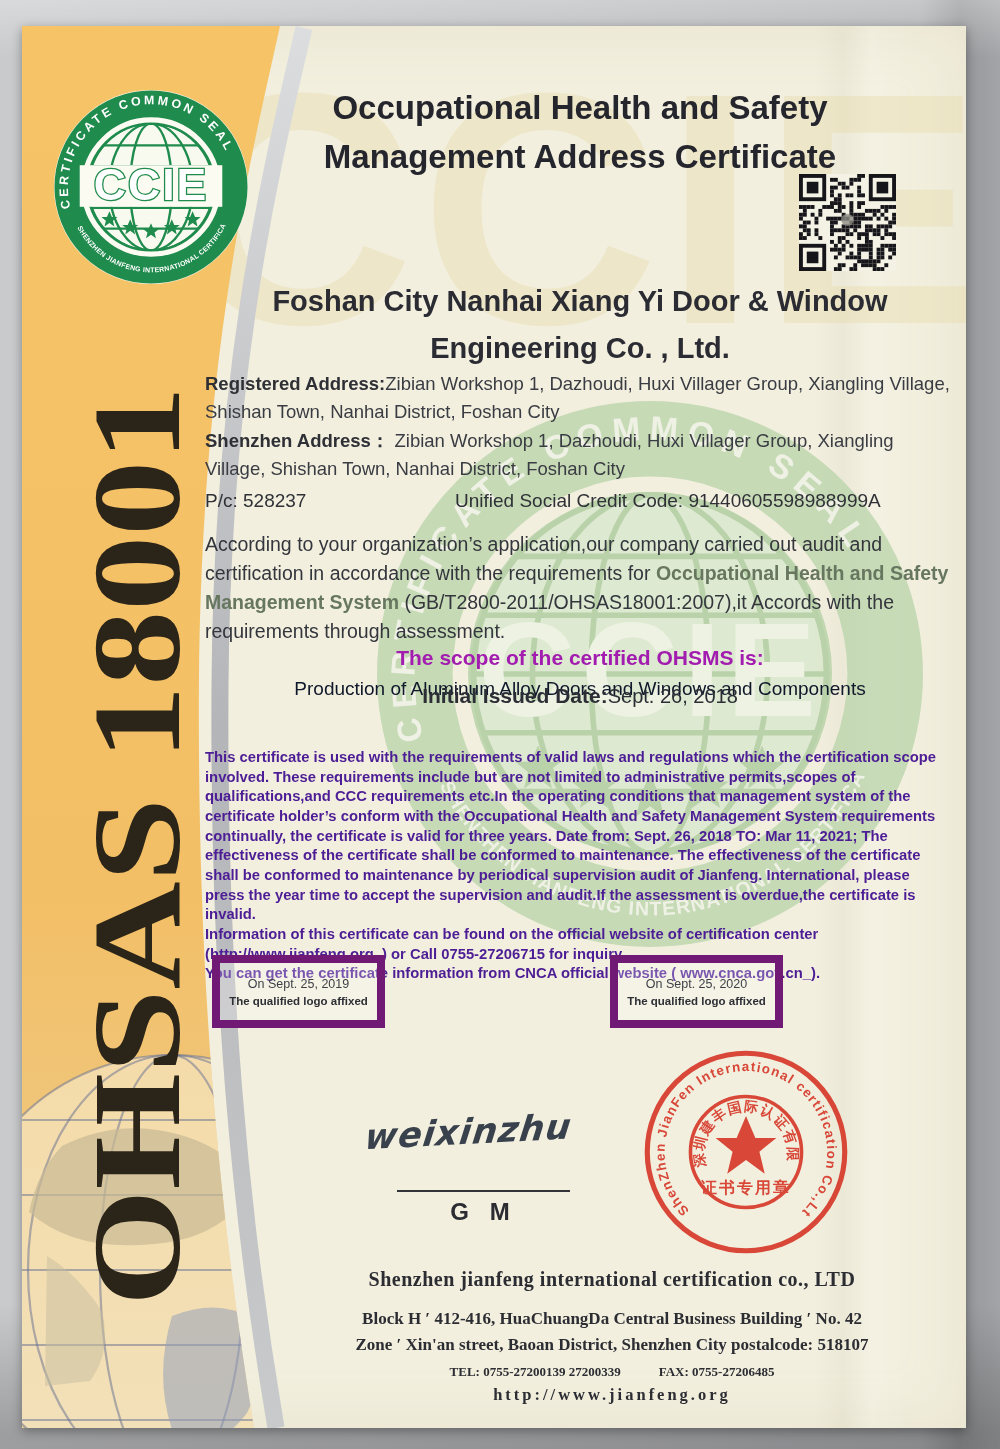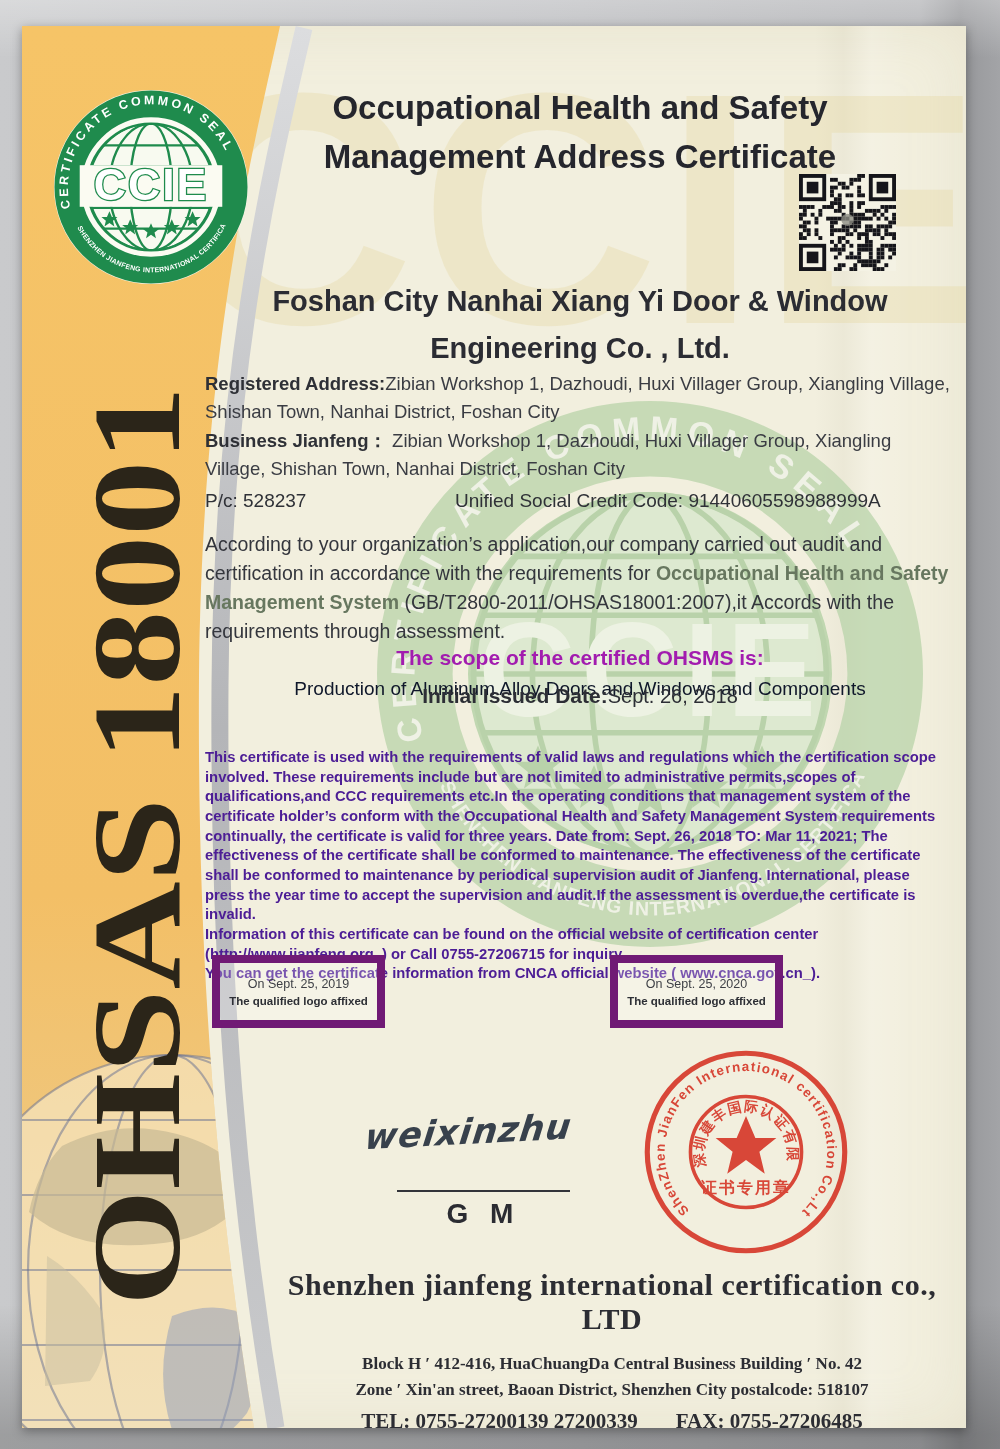--- a/index.html
+++ b/index.html
@@ -62,27 +62,27 @@
   .lbox .l1{font-size:12.5px;color:#3d3f45;}
   .lbox .l2{font-size:11.5px;font-weight:bold;color:#2d2f35;}
   .lbox1{left:190px;top:929px;}
   .lbox2{left:588px;top:929px;}
   .stamp{position:absolute;left:616px;top:1018px;width:216px;height:216px;opacity:.92;}
   .sig-name{position:absolute;left:343px;top:1086px;width:200px;text-align:center;
     font-family:"DejaVu Sans",sans-serif;font-style:italic;font-weight:bold;font-size:35px;color:#38414c;
     transform:rotate(-3deg) skewX(-10deg);letter-spacing:1px;}
   .sig-line{position:absolute;left:375px;top:1164px;width:173px;height:0;border-top:2.5px solid #33343a;}
   .sig-title{position:absolute;left:375px;top:1172px;width:173px;text-align:center;
-    font-size:28px;font-weight:bold;letter-spacing:7px;color:#2b2c32;}
+    font-size:24px;font-weight:bold;letter-spacing:7px;color:#2b2c32;}
   .footer{position:absolute;left:236px;top:1242px;width:708px;text-align:center;
     font-family:"Liberation Serif",serif;color:#2c2d33;}
-  .footer .co{font-size:30px;font-weight:bold;letter-spacing:.5px;}
+  .footer .co{font-size:20px;font-weight:bold;letter-spacing:.5px;}
   .footer .a1{margin-top:18px;font-size:17px;font-weight:bold;}
   .footer .a2{margin-top:6px;font-size:17px;font-weight:bold;}
-  .footer .telfax{margin-top:9px;font-size:21px;font-weight:bold;display:flex;justify-content:center;gap:38px;}
+  .footer .telfax{margin-top:9px;font-size:13px;font-weight:bold;display:flex;justify-content:center;gap:38px;}
   .footer .url{margin-top:5px;font-size:16.5px;font-weight:bold;letter-spacing:3px;word-spacing:2px;}
 </style>
 </head>
 <body>
 
 <div class="cert">
 
   <div class="wm-ccie-top">CCIE</div>
 
   <svg class="wm-seal" viewBox="-100 -100 200 200">
@@ -438,21 +438,21 @@
     </svg>
 
 
     <div class="company">
       <div>Foshan City Nanhai Xiang Yi Door &amp; Window</div>
       <div>Engineering Co. , Ltd.</div>
     </div>
 
     <div class="addr">
       <b>Registered Address:</b><span>Zibian Workshop 1, Dazhoudi, Huxi Villager Group, Xiangling Village, Shishan Town, Nanhai District, Foshan City</span><br>
-      <b>Business Jianfeng：</b><span> Zibian Workshop 1, Dazhoudi, Huxi Villager Group, Xiangling Village, Shishan Town, Nanhai District, Foshan City</span>
+      <b>Shenzhen Address：</b><span> Zibian Workshop 1, Dazhoudi, Huxi Villager Group, Xiangling Village, Shishan Town, Nanhai District, Foshan City</span>
     </div>
 
     <div class="pcrow">
       <span class="pc">P/c: 528237</span>
       <span class="uscc"><b>Unified Social Credit Code:</b><span> 91440605598988999A</span></span>
     </div>
 
     <div class="statement">
       <span>According to your organization’s application,our company carried out audit and certification in accordance with the requirements for </span><span class="hl">Occupational Health and Safety Management System</span><span> (GB/T2800-2011/OHSAS18001:2007),it Accords with the requirements through assessment.</span>
     </div>
@@ -503,18 +503,19 @@
     <div class="sig-title">G M</div>
 
     <div class="footer">
       <div class="co">Shenzhen jianfeng international certification co., LTD</div>
       <div class="a1">Block H ′ 412-416, HuaChuangDa Central Business Building ′  No. 42</div>
       <div class="a2">Zone ′  Xin'an street, Baoan District, Shenzhen City  postalcode:  518107</div>
       <div class="telfax">
         <span>TEL:  0755-27200139  27200339</span>
         <span>FAX:  0755-27206485</span>
       </div>
+      <div class="url">http://www.jianfeng.org</div>
     </div>
 
   </div>
 
   <div class="crease"></div>
 </div>
 
 </body></html>

